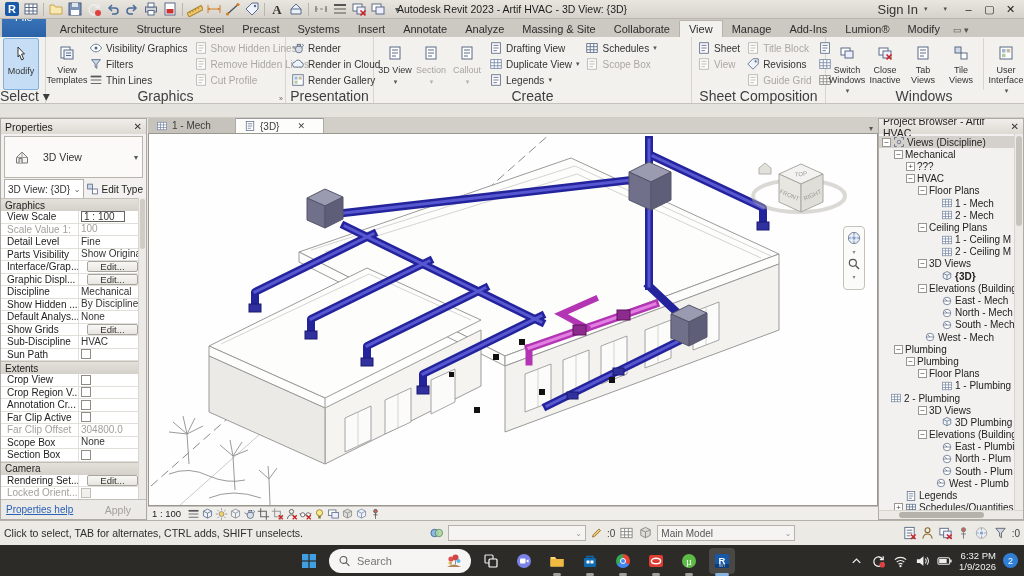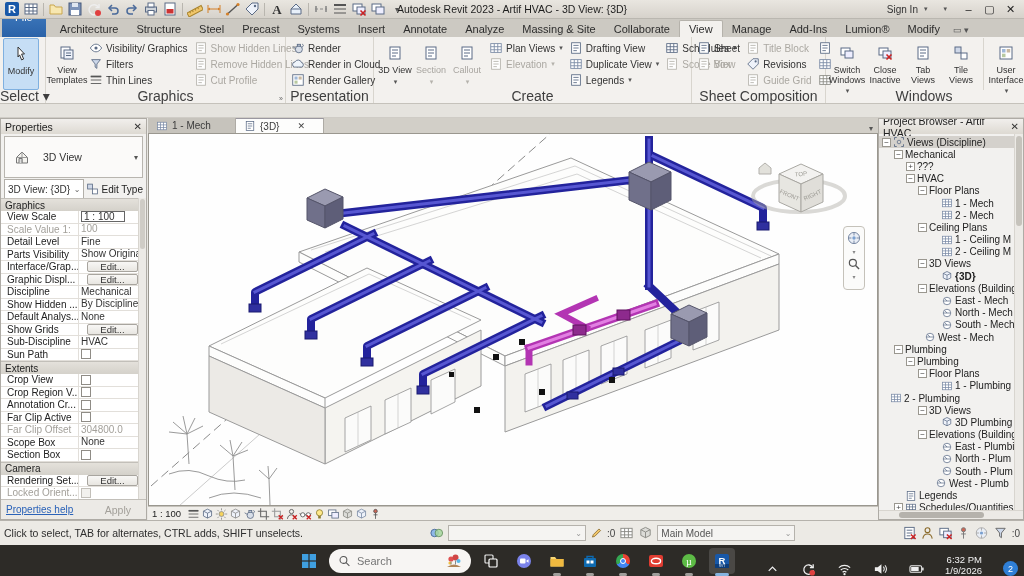--- a/index.html
+++ b/index.html
@@ -8,21 +8,21 @@
 .screen{position:relative;width:1024px;height:576px;background:#e8e6e2;overflow:hidden}
 .ic{display:inline-flex;align-items:center;justify-content:center;flex:0 0 auto}
 .ic svg{display:block}
 
 .titlebar{position:absolute;top:0;left:0;right:0;height:19px;background:linear-gradient(#e9e6e0,#d6d2cb);border-bottom:1px solid #bab7b0;display:flex;align-items:center;padding:0 3px;z-index:30}
 .qat{display:flex;align-items:center;gap:1px}
 .qat .ic{width:18px;height:16px}
 .qat .sep{width:1px;height:13px;background:#b9b6af;margin:0 2px}
 .tb-title{position:absolute;left:300px;right:300px;text-align:center;font-size:10.5px;color:#1d1d1d;white-space:nowrap;overflow:hidden}
 .tb-right{margin-left:auto;display:flex;align-items:center;gap:5px;z-index:2}
-.signin{font-size:10px;color:#333}
+.signin{font-size:13px;color:#333}
 .wbtns{display:flex;margin-left:6px}
 .wbtn{width:21px;height:17px;text-align:center;line-height:16px;font-size:11px;color:#222}
 
 .tabrow{position:absolute;top:19px;left:0;right:0;height:18px;background:#ccc9c2;display:flex;align-items:flex-end;padding-left:2px;z-index:29}
 .rtab{padding:2px 9px 2px;font-size:11px;color:#2d2d2d;white-space:nowrap}
 .rtab.file{background:linear-gradient(#4a86c8,#2a62a8);color:#fff;border-radius:3px 3px 0 0;padding:14px 13px;margin-right:5px}
 .rtab.active{background:#f3f1ee;border:1px solid #b5b2ab;border-bottom:none;border-radius:2px 2px 0 0}
 .paneltoggle{margin-left:4px;font-size:9px;color:#555;padding-bottom:2px}
 
 .ribbon{position:absolute;top:37px;left:0;right:0;height:67px;background:#f3f1ee;border-bottom:1px solid #c5c2bb;display:flex;z-index:28}
@@ -106,21 +106,21 @@
 .statusbar .ic{width:15px;height:15px}
 
 .taskbar{position:absolute;left:0;right:0;bottom:0;height:31px;background:#2d2b27;display:flex;align-items:center;z-index:40}
 .tb-center{position:absolute;left:296px;display:flex;align-items:center;gap:7px;height:100%}
 .tapp{width:26px;height:26px;border-radius:4px;display:flex;align-items:center;justify-content:center;position:relative}
 .tapp.active{background:rgba(255,255,255,.14)}
 .tapp .run{position:absolute;bottom:-2px;left:9px;width:8px;height:2.5px;border-radius:2px;background:#9f9d9a}
 .tapp.active .run{background:#85b4e0;width:14px;left:6px}
 .searchpill{width:142px;height:24px;background:#f7f5f3;border-radius:13px;display:flex;align-items:center;padding:0 4px 0 9px;gap:6px}
 .searchpill input{border:none;outline:none;background:transparent;font-size:11px;width:70px;color:#333;font-family:"Liberation Sans",sans-serif}
-.tray{position:absolute;right:6px;display:flex;align-items:flex-end;gap:21px;height:100%;color:#eee}
+.tray{position:absolute;right:6px;display:flex;align-items:center;gap:7px;height:100%;color:#eee}
 .tray .ic{width:15px;height:15px}
 .clock{text-align:right;font-size:9.5px;line-height:11px;color:#f2f2f2}
 .badge{width:15px;height:15px;border-radius:50%;background:#2f7fd6;color:#fff;font-size:9px;display:flex;align-items:center;justify-content:center}
 
 .duct{stroke:var(--duct-blue);}
 .ductin{stroke:var(--duct-in);}
 .mduct{stroke:var(--duct-magenta);}
 .mductin{stroke:var(--duct-m-in);}
 </style>
 </head>
@@ -437,42 +437,20 @@
             <span class="arr">▾</span>
           </div>
           <div class="bigbtn dis">
             <span class="ic">
               <svg width="16" height="16" viewBox="0 0 16 16">
                 <rect x="3" y="2" width="10" height="12" fill="#fff" stroke="#5b6b85"></rect>
                 <path d="M5 5h6M5 8h6M5 11h4" stroke="#5b6b85" fill="none"></path>
               </svg>
             </span>
             <span>Callout</span>
-            <span class="arr">▾</span>
-          </div>
-        </div>
-      <div class="stack" id="cstack1">
-          <div class="sitem">
-            <span class="ic">
-              <svg width="16" height="16" viewBox="0 0 16 16">
-                <rect x="2" y="3" width="12" height="10" fill="#fff" stroke="#7a8aa5"></rect>
-                <path d="M2 6.5h12M2 10h12M6 3v10M10 3v10" stroke="#7a8aa5" fill="none"></path>
-              </svg>
-            </span>
-            <span>Plan Views</span>
-            <span class="arr">▾</span>
-          </div>
-          <div class="sitem dis">
-            <span class="ic">
-              <svg width="16" height="16" viewBox="0 0 16 16">
-                <rect x="3" y="2" width="10" height="12" fill="#fff" stroke="#b5b2ac"></rect>
-                <path d="M5 5h6M5 8h6M5 11h4" stroke="#b5b2ac" fill="none"></path>
-              </svg>
-            </span>
-            <span>Elevation</span>
             <span class="arr">▾</span>
           </div>
         </div>
       <div class="stack" id="cstack2">
           <div class="sitem">
             <span class="ic">
               <svg width="16" height="16" viewBox="0 0 16 16">
                 <rect x="3" y="2" width="10" height="12" fill="#fff" stroke="#5b6b85"></rect>
                 <path d="M5 5h6M5 8h6M5 11h4" stroke="#5b6b85" fill="none"></path>
               </svg>

